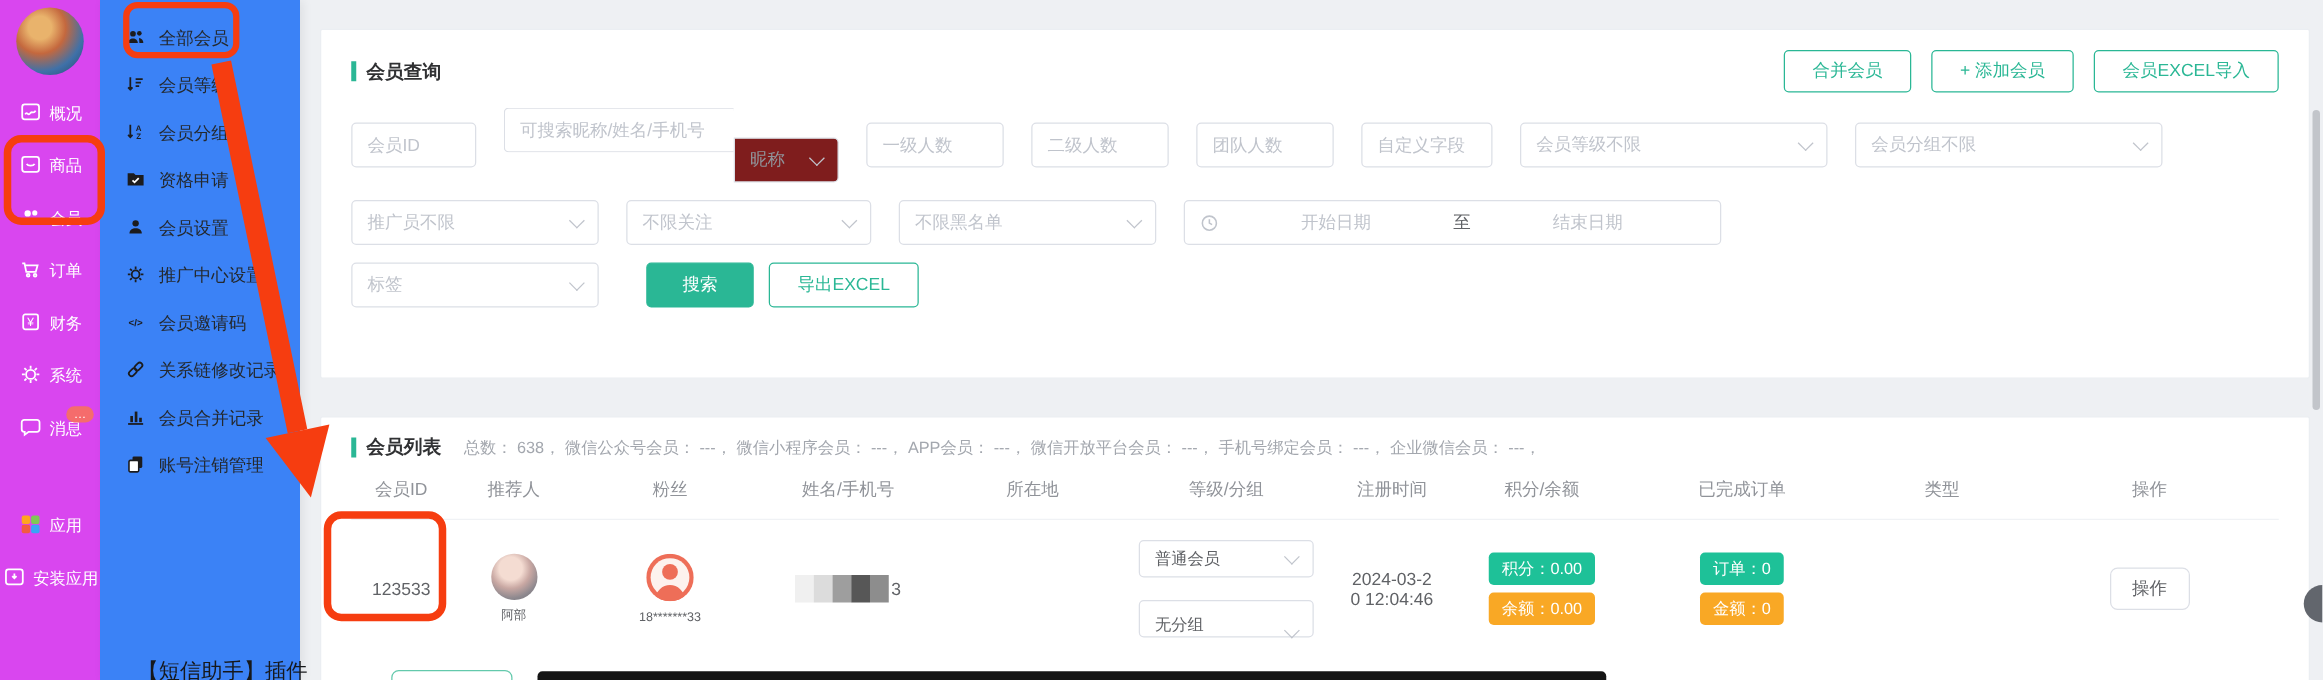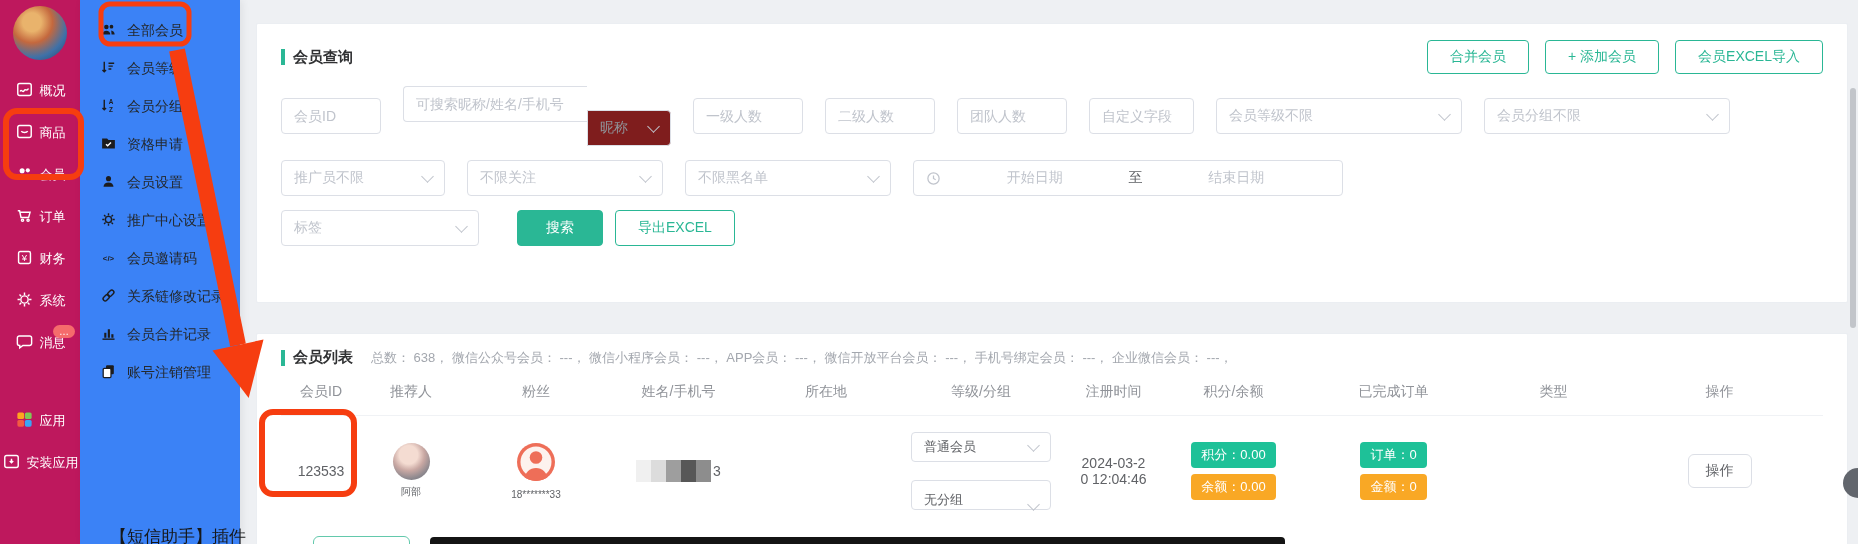--- a/index.html
+++ b/index.html
@@ -1,21 +1,21 @@
 <!DOCTYPE html>
 <html><head>
 <meta charset="utf-8">
 <style>
   html,body{margin:0;padding:0}
   body{width:1858px;height:544px;overflow:hidden;position:relative;
        font-family:"Liberation Sans","DejaVu Sans",sans-serif;background:#eef0f3;}
   .app{display:flex;width:1858px;height:544px;}
 
   
-  .rail{width:80px;flex-shrink:0;background:#be185d;color:#fff;display:flex;
+  .rail{width:80px;flex-shrink:0;background:#d946ef;color:#fff;display:flex;
         flex-direction:column;align-items:center;padding-top:6px;box-sizing:border-box;}
   .logo{width:54px;height:54px;border-radius:50%;flex-shrink:0;
         background:radial-gradient(circle at 35% 30%,#e9b36c 0 18%,#c4683e 40%,#3f71a8 68%,#24436a 100%);
         margin-bottom:10px;}
   .rail-item{display:flex;align-items:center;gap:6px;height:42px;font-size:13px;
              width:100%;justify-content:center;cursor:pointer;position:relative;flex-shrink:0;}
   .rail-item svg{flex-shrink:0}
   .rail-badge{position:absolute;top:3px;right:5px;background:#f56c6c;color:#fff;
               font-size:10px;line-height:13px;padding:0 6px;border-radius:8px;}
   .rail-spacer{flex:1}
@@ -284,21 +284,21 @@
             <span>会员等级不限</span>
             <span class="chev"></span>
           </div>
         <div class="sel" style="width:246px">
             <span>会员分组不限</span>
             <span class="chev"></span>
           </div>
       </div>
 
       <div class="frow" style="margin-top:14px">
-        <div class="sel" style="width:164px">
+        <div class="sel" style="width:198px">
             <span>推广员不限</span>
             <span class="chev"></span>
           </div>
         <div class="sel" style="width:196px">
             <span>不限关注</span>
             <span class="chev"></span>
           </div>
         <div class="sel" style="width:206px">
             <span>不限黑名单</span>
             <span class="chev"></span>

